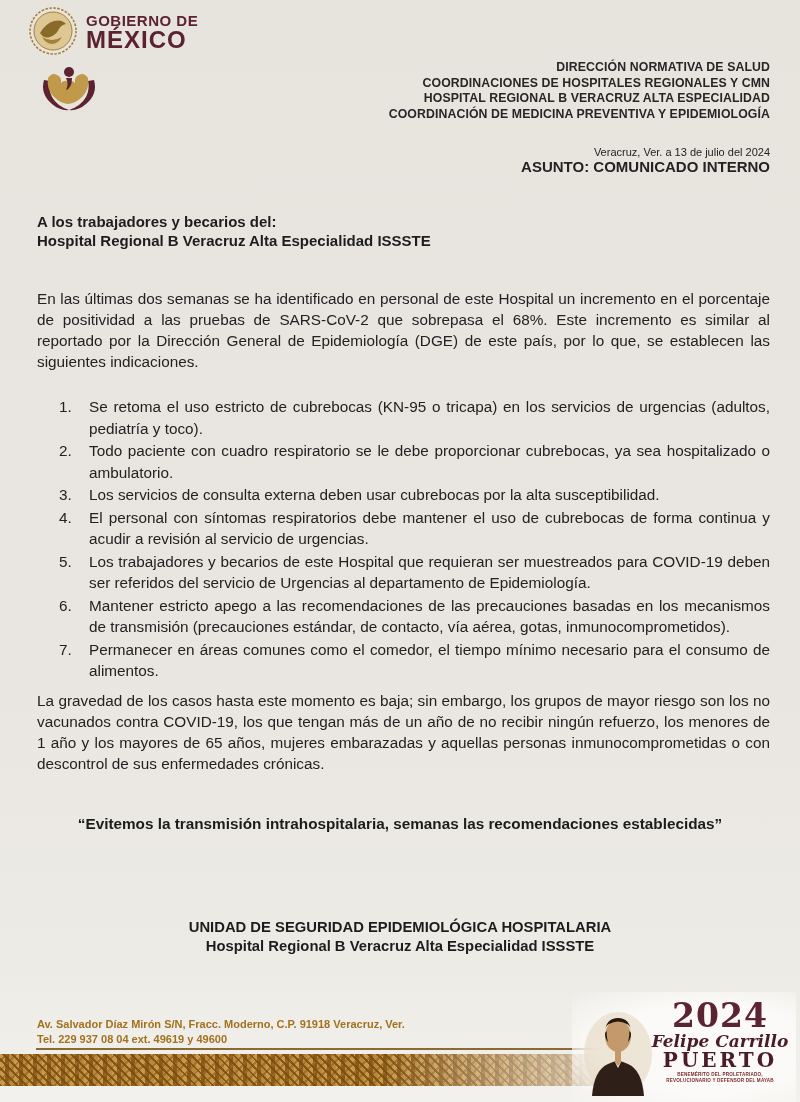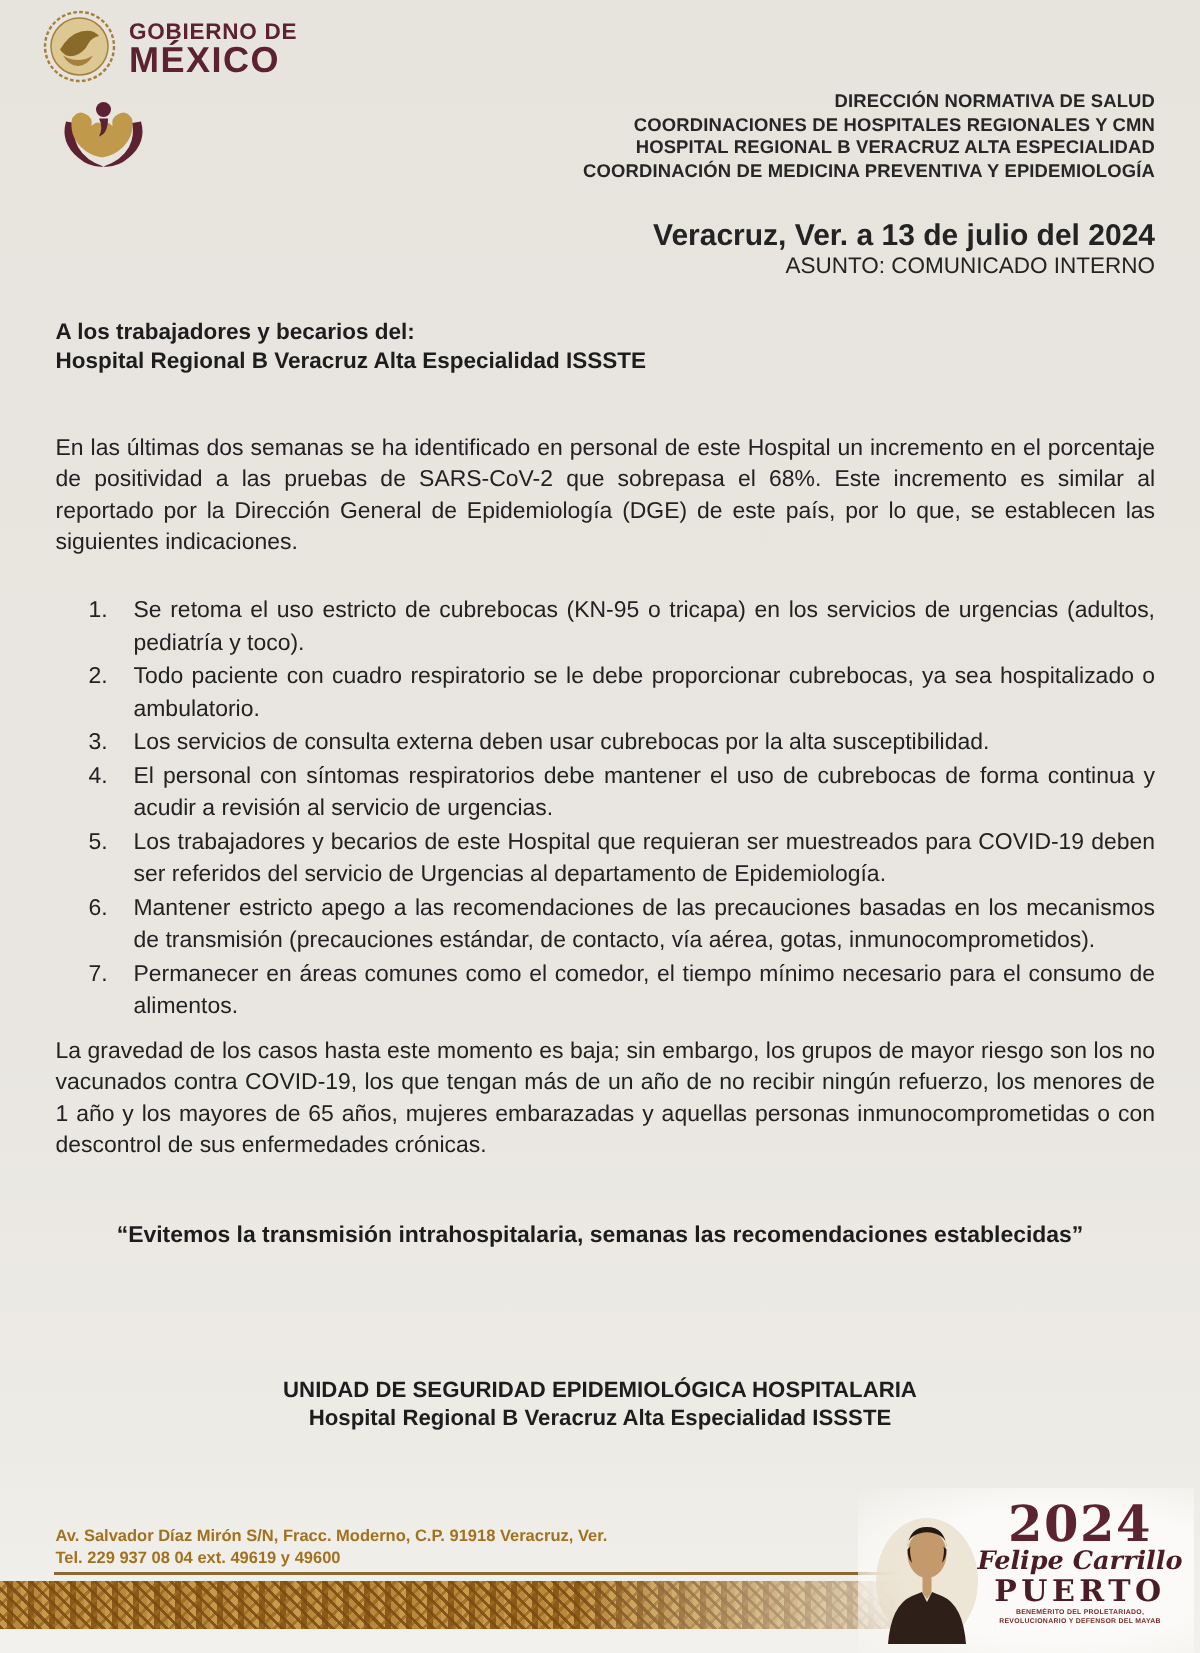--- a/index.html
+++ b/index.html
@@ -21,22 +21,22 @@
   .gob-text .l2 { font-size: 24px; letter-spacing: 1px; }
   .issste-logo { display: flex; align-items: flex-start; gap: 6px; margin-left: 10px; }
   .issste-text { color: #5c2231; line-height: 0.95; }
   .issste-text .l1 { font-size: 14px; font-weight: bold; letter-spacing: 1px; }
   .issste-text .l2 { font-size: 27px; font-weight: bold; letter-spacing: 1px; }
   .issste-text .sub { font-size: 4.6px; font-weight: bold; color: #7a4a34; width: 105px; line-height: 1.25; margin-top: 2px; letter-spacing: .3px; }
 
   
   .dept { position: absolute; top: 60px; right: 30px; text-align: right; font-weight: bold; font-size: 12.3px; line-height: 15.6px; color: #262626; letter-spacing: .1px; }
   .dateblock { position: absolute; top: 146px; right: 30px; text-align: right; color: #232323; }
-  .dateblock .date { font-size: 20px; font-weight: 700; margin-left: 40px; }
-  .dateblock .subject { font-size: 15px; font-weight: normal; text-align: right; }
+  .dateblock .date { font-size: 11px; font-weight: 400; margin-left: 40px; }
+  .dateblock .subject { font-size: 15px; font-weight: bold; text-align: right; }
 
   
   .recipient { position: absolute; top: 212px; left: 37px; font-weight: bold; font-size: 15px; line-height: 19px; color: #1d1d1d; }
   .intro { position: absolute; top: 288px; left: 37px; width: 733px; font-size: 15.3px; line-height: 21px; text-align: justify; color: #222; }
   .list { position: absolute; top: 396px; left: 37px; width: 733px; }
   .list ol { list-style: none; counter-reset: item; }
   .list li { counter-increment: item; position: relative; padding-left: 52px; font-size: 15.3px; line-height: 21.5px; text-align: justify; color: #222; margin-bottom: 1px; }
   .list li::before { content: counter(item) "."; position: absolute; left: 22px; }
   .closing { position: absolute; top: 690px; left: 37px; width: 733px; font-size: 15.3px; line-height: 21px; text-align: justify; color: #222; }
   .quote { position: absolute; top: 815px; left: 0; width: 100%; text-align: center; font-weight: bold; font-size: 15.3px; color: #1c1c1c; }

